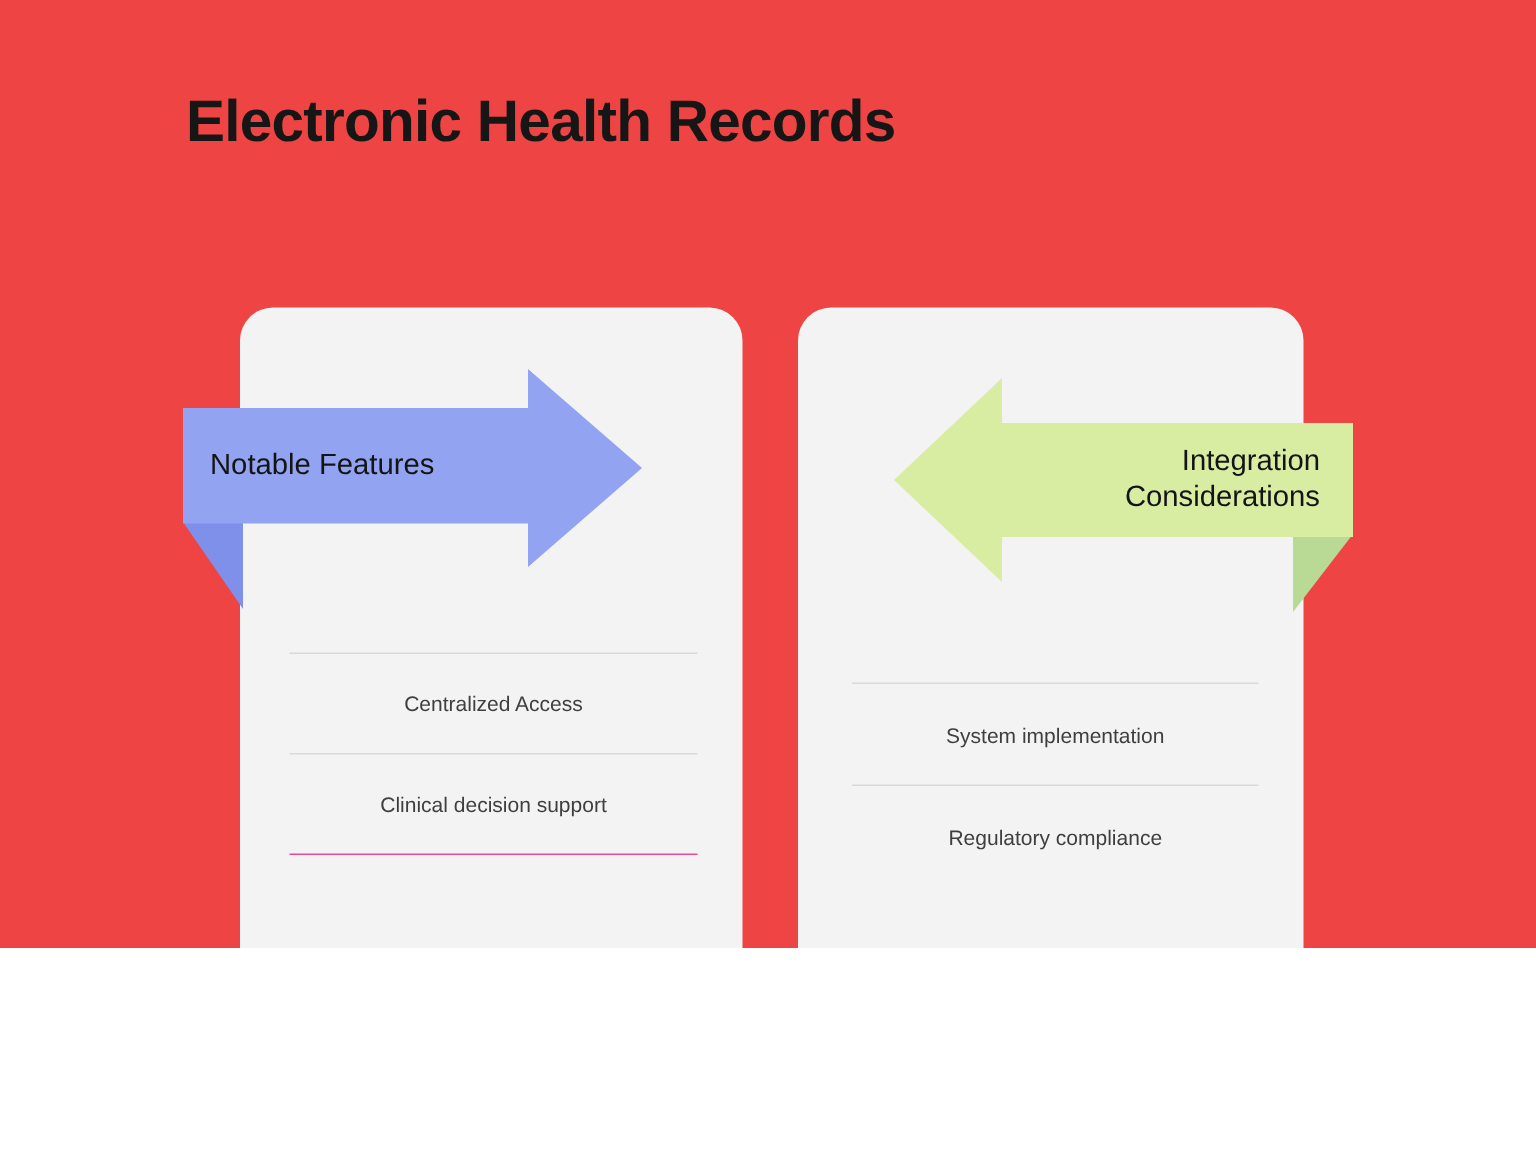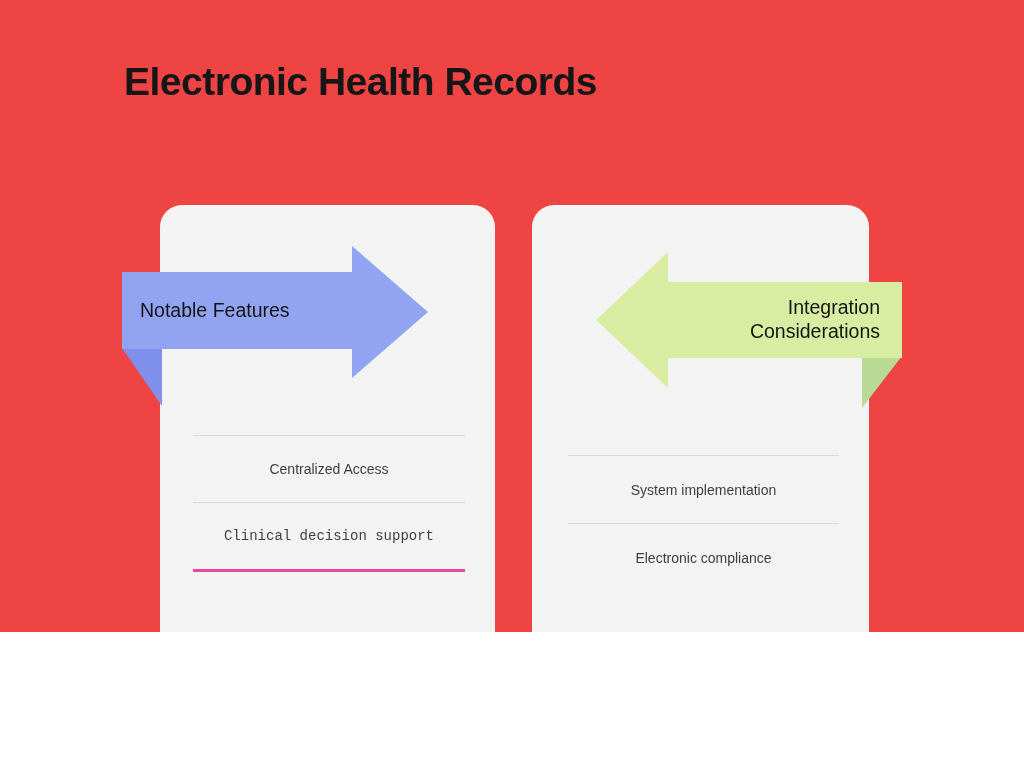--- a/index.html
+++ b/index.html
@@ -47,21 +47,21 @@
     display: flex;
     align-items: center;
     justify-content: center;
     border-top: 1px solid #d9d9d9;
     font-size: 14px;
     color: #3f3f3f;
     text-align: center;
   }
   .card-left  .row { height: 66px; }
   .card-right .row { height: 67px; }
-  .card-left  .row:last-child { border-bottom: 3px solid #ec4899; font-family: Liberation Mono, monospace; }
+  .card-left  .row:last-child { border-bottom: 1px solid #ec4899; }
 
   
   .band-blue {
     position: absolute;
     left: 122px; top: 272px;
     width: 230px; height: 77px;
     background: #92a4f1;
   }
   .head-blue {
     position: absolute;
@@ -133,21 +133,21 @@
   <section class="card card-left">
     <div class="list">
       <div class="row">Centralized Access</div>
       <div class="row">Clinical decision support</div>
     </div>
   </section>
 
   <section class="card card-right">
     <div class="list">
       <div class="row">System implementation</div>
-      <div class="row">Electronic compliance</div>
+      <div class="row">Regulatory compliance</div>
     </div>
   </section>
 
   <div>
     <div class="fold-blue"></div>
     <div class="band-blue"></div>
     <div class="head-blue"></div>
     <div class="label-blue">Notable Features</div>
   </div>
 

